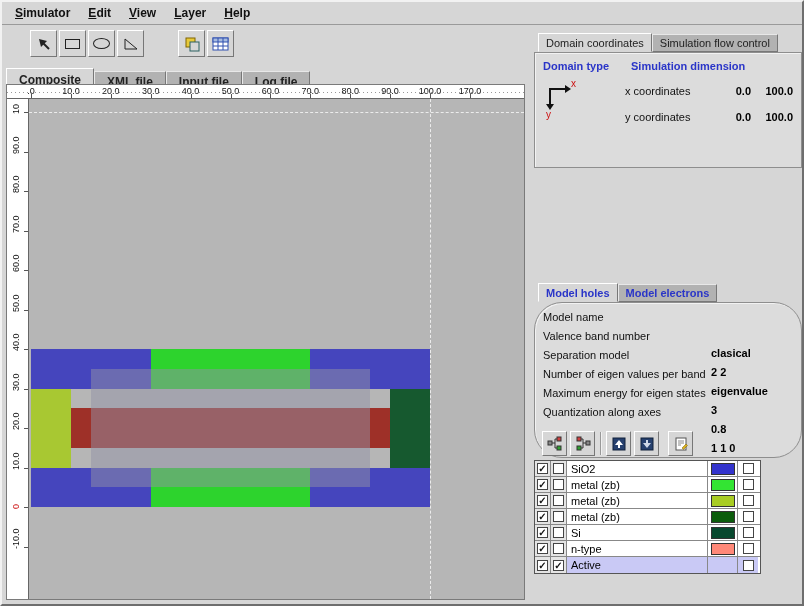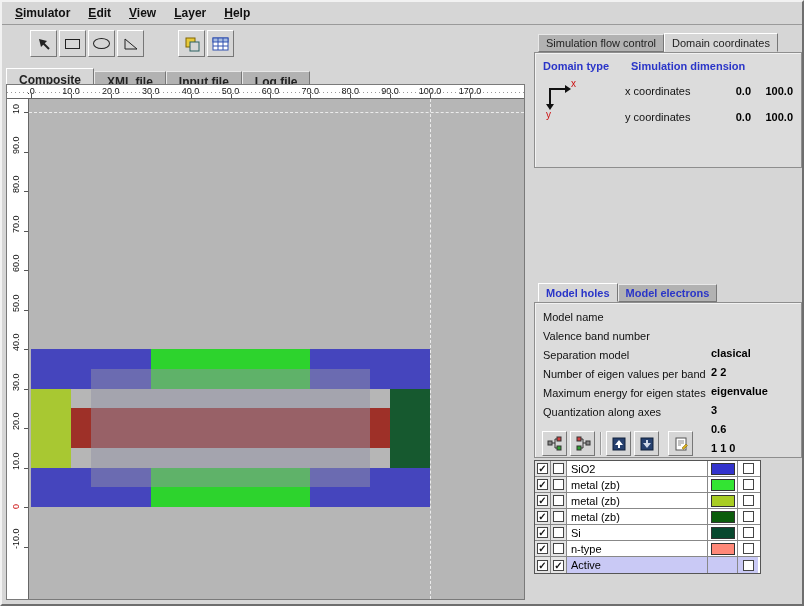--- a/index.html
+++ b/index.html
@@ -55,21 +55,21 @@
   
   .rtabrow { position:absolute; height:19px; display:flex; align-items:flex-end; }
   .rtab { font-size:11px; padding:2px 7px 2px 7px; background:#b2b2b2; color:#222;
     border:1px solid; border-color:#e8e8e8 #777 #777 #e8e8e8; white-space:nowrap; }
   .rtab.active { background:#d6d6d6; border-color:#fff #777 #d6d6d6 #fff; padding-top:3px; }
   .rtab.bluetext { color:#2a35c8; font-weight:bold; }
 
   .groupbox { position:absolute; border:1px solid #8e8e8e; background:#dcdcdc;
     box-shadow:inset 1px 1px 0 #f2f2f2; }
   #domainbox { left:532px; top:50px; width:268px; height:116px; }
-  #modelbox  { left:532px; top:300px; width:268px; height:156px; }
+  #modelbox  { left:532px; top:300px; width:268px; height:156px;border-radius:28px; }
 
   .blue-label { position:absolute; color:#2a35c8; font-weight:bold; font-size:11px; }
   .plain-label { position:absolute; color:#111; font-size:11px; }
   .bold-val { position:absolute; color:#000; font-size:11px; font-weight:bold; }
 
   
   #axisicon { position:absolute; left:12px; top:30px; width:34px; height:34px; }
   #axisicon .ax-h { position:absolute; left:2px; top:5px; width:16px; height:2px; background:#111; }
   #axisicon .ax-ah { position:absolute; left:18px; top:2px; width:0; height:0;
     border-left:6px solid #111; border-top:4px solid transparent; border-bottom:4px solid transparent; }
@@ -221,22 +221,22 @@
         <div class="crect" style="left: 2px; top: 289.5px; width: 39.9px; height: 79px; background: rgb(168, 200, 50);"></div>
         <div class="crect" style="left: 361.1px; top: 289.5px; width: 39.9px; height: 79px; background: rgb(22, 89, 47);"></div>
         <div class="crect" style="left: 41.9px; top: 309.25px; width: 319.2px; height: 39.5px; background: rgb(158, 48, 40);"></div>
         <div class="crect" style="left: 61.85px; top: 269.75px; width: 279.3px; height: 118.5px; background: rgba(145, 145, 165, 0.5);"></div>
         <div class="guide-v" style="left: 401px;"></div>
         <div class="guide-h" style="top: 13px;"></div>
       </div>
   </div>
 
   <div class="rtabrow" style="left:536px; top:31px;" id="dtabs">
+      <div class="rtab active">Domain coordinates</div>
       <div class="rtab">Simulation flow control</div>
-      <div class="rtab active">Domain coordinates</div>
     </div>
 
   <div id="domainbox" class="groupbox">
     <span class="blue-label" style="left:8px; top:7px;">Domain type</span>
     <span class="blue-label" style="left:96px; top:7px;">Simulation dimension</span>
 
     <div id="axisicon">
       <span class="ax-h"></span>
         <span class="ax-ah"></span>
       <span class="ax-v"></span>
@@ -261,21 +261,21 @@
   <div id="modelbox" class="groupbox">
       <span class="mrow-label" style="top: 8px;">Model name</span>
       <span class="mrow-value" style="top: 8px;">clasical</span>
       <span class="mrow-label" style="top: 27px;">Valence band number</span>
       <span class="mrow-value" style="top: 27px;">2 2</span>
       <span class="mrow-label" style="top: 46px; text-align: center;">Separation model</span>
       <span class="mrow-value" style="top: 46px;">eigenvalue</span>
       <span class="mrow-label" style="top: 65px;">Number of eigen values per band</span>
       <span class="mrow-value" style="top: 65px;">3</span>
       <span class="mrow-label" style="top: 84px;">Maximum energy for eigen states</span>
-      <span class="mrow-value" style="top: 84px;">0.6</span>
+      <span class="mrow-value" style="top: 84px;">0.8</span>
       <span class="mrow-label" style="top: 103px;">Quantization along axes</span>
       <span class="mrow-value" style="top: 103px;">1 1 0</span>
     </div>
 
   <div id="layertoolbar">
     <div class="lbtn bevel-up" style="left:8px">
       <svg width="16" height="16">
         <rect x="1" y="5" width="4" height="4" fill="#888" stroke="#333"></rect>
         <line x1="5" y1="7" x2="8" y2="7" stroke="#333"></line>
         <line x1="8" y1="3" x2="8" y2="12" stroke="#333"></line>

